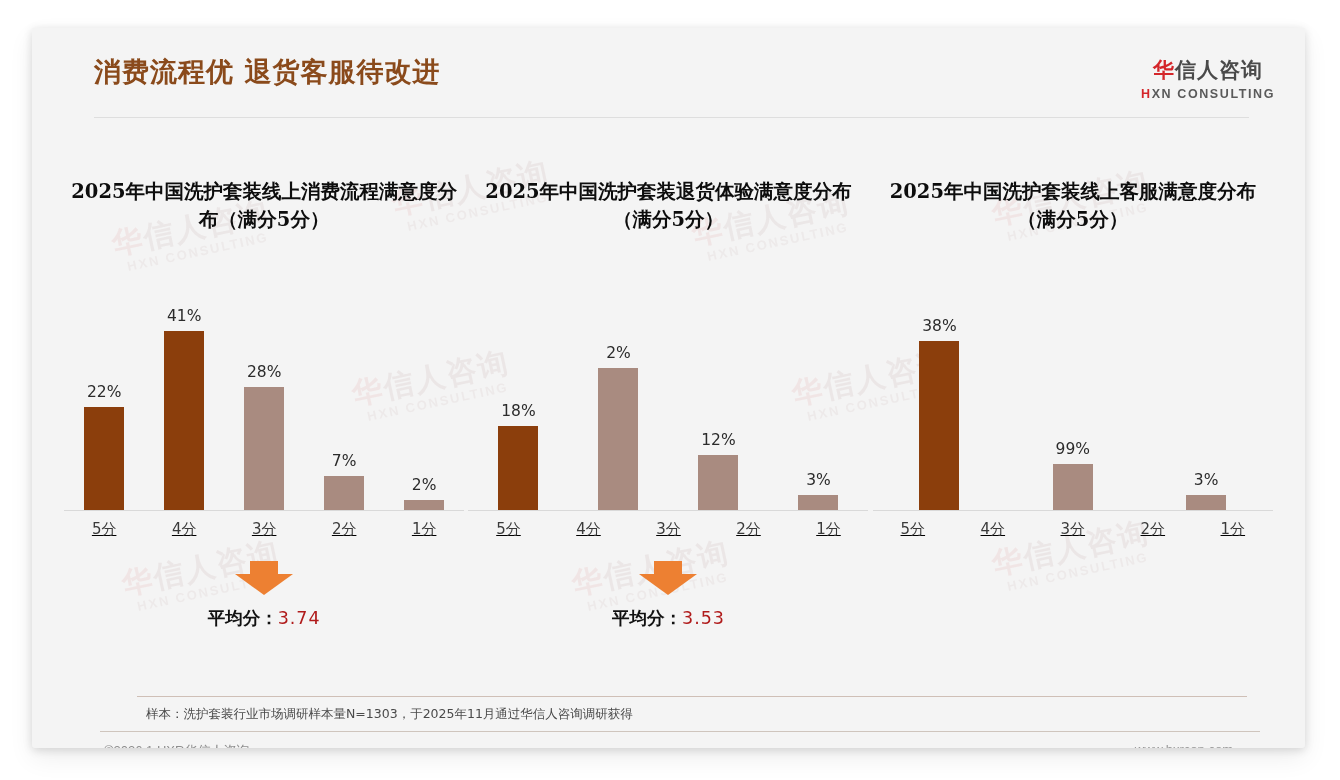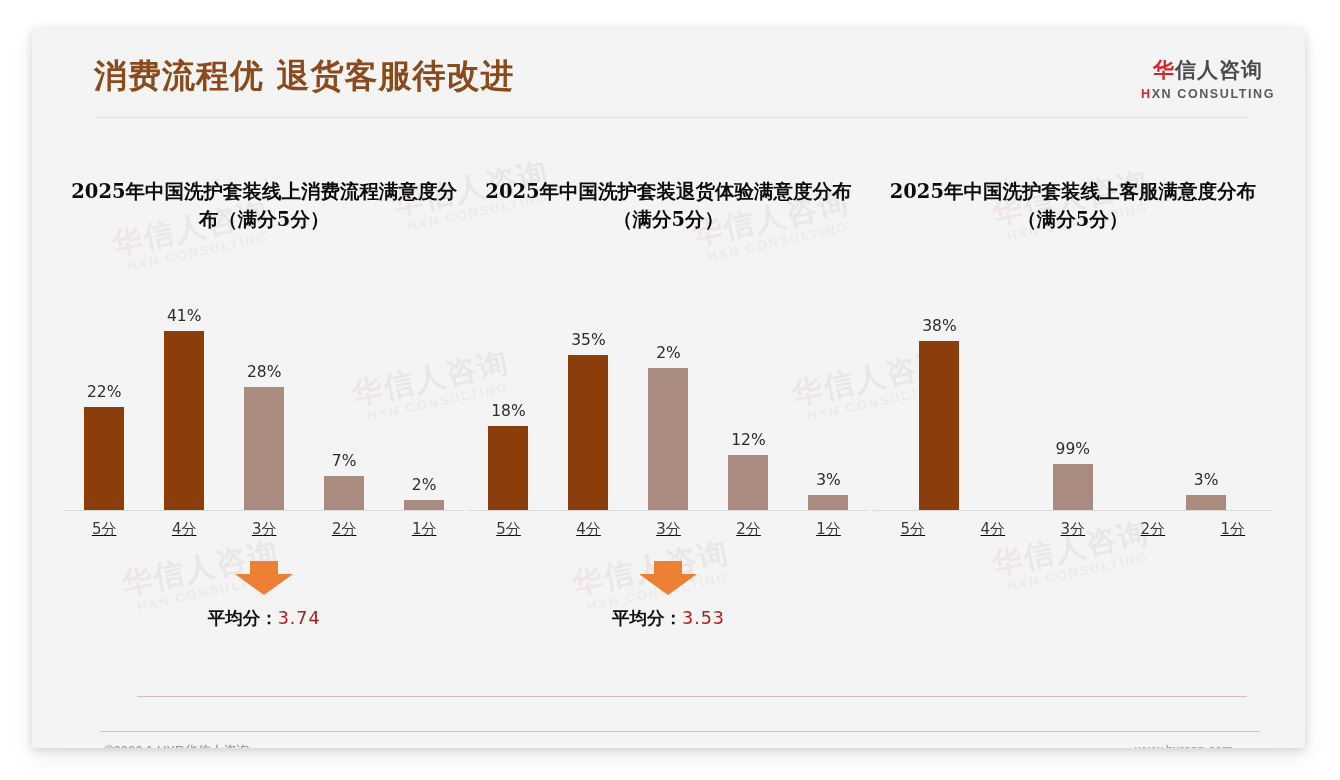--- a/index.html
+++ b/index.html
@@ -61,21 +61,21 @@
     position: absolute;
     left: 0; top: 0;
     width: 100%;
     height: 90px;
     z-index: 3;
   }
   .page-title {
     position: absolute;
     left: 62px;
     top: 26px;
-    font-size: 33px;
+    font-size: 27px;
     font-weight: bold;
     color: #8a4a1b;
     letter-spacing: 1px;
     font-family: "DejaVu Sans", "Liberation Sans", sans-serif;
   }
   .header-rule {
     position: absolute;
     left: 62px;
     top: 89px;
     width: 1155px;
@@ -353,24 +353,20 @@
 
     <div class="chart-panel">
       <div class="chart-title">2025年中国洗护套装退货体验满意度分布（满分5分）</div>
       <div class="plot">
         <div class="bars">
           <div class="bar-slot">
               <span class="bar-value">18%</span>
               <div class="bar" style="height:85px;background:#8B3E0C;"></div>
             </div>
           <div class="bar-slot">
-              <span class="bar-value">35%</span>
-              <div class="bar" style="height:156px;background:#8B3E0C;"></div>
-            </div>
-          <div class="bar-slot">
               <span class="bar-value">2%</span>
               <div class="bar" style="height:143px;background:#A98B80;"></div>
             </div>
           <div class="bar-slot">
               <span class="bar-value">12%</span>
               <div class="bar" style="height:56px;background:#A98B80;"></div>
             </div>
           <div class="bar-slot">
               <span class="bar-value">3%</span>
               <div class="bar" style="height:16px;background:#A98B80;"></div>
@@ -418,17 +414,18 @@
         <div class="cat">4分</div>
         <div class="cat">3分</div>
         <div class="cat">2分</div>
         <div class="cat">1分</div>
       </div>
     </div>
 
   </div>
 
   <div class="footnote-rule"></div>
+  <div class="footnote">样本：洗护套装行业市场调研样本量N=1303，于2025年11月通过华信人咨询调研获得</div>
   <div class="footer-rule"></div>
   <div class="footer-left">©2026.1 HXR华信人咨询</div>
   <div class="footer-right">www.hxrcon.com</div>
 
 </div>
 
 </body></html>

